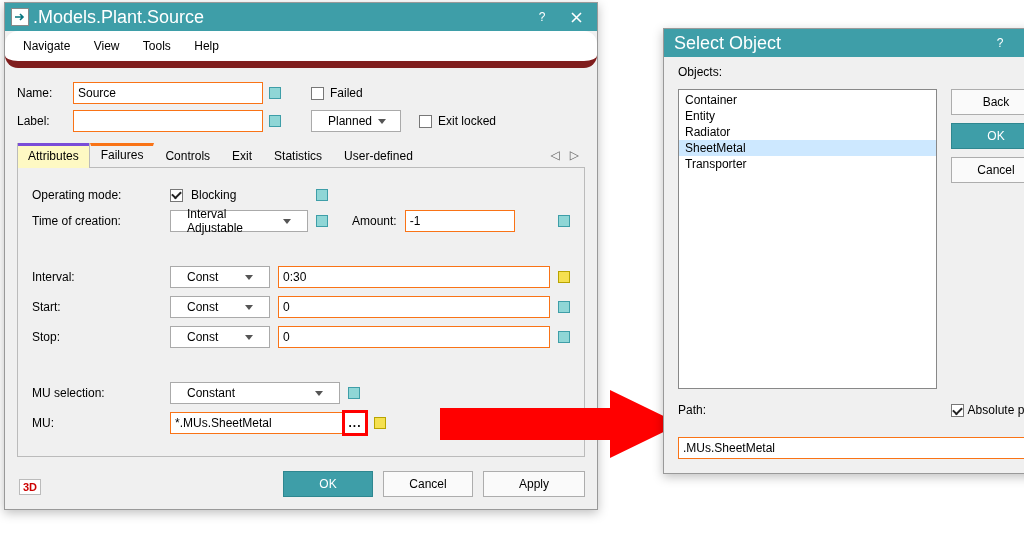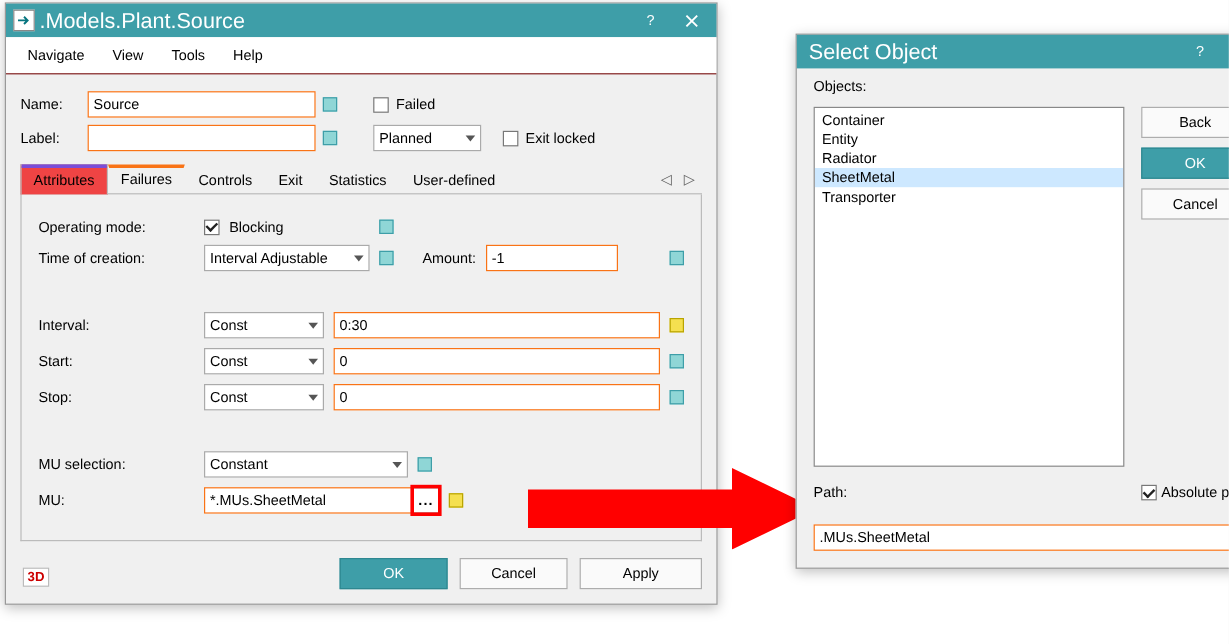--- a/index.html
+++ b/index.html
@@ -4,38 +4,38 @@
 <style>
   * { box-sizing: border-box; font-family: "Segoe UI", Tahoma, sans-serif; font-size: 12px; }
   body { margin: 0; background: #fff; width: 1024px; height: 537px; position: relative; }
 
   .window { position: absolute; background: #f0f0f0; border: 1px solid #999; box-shadow: 0 3px 10px rgba(0,0,0,.25); }
   .titlebar { background: #3e9ea8; color: #fff; height: 28px; display: flex; align-items: center; padding: 0 4px 0 6px; }
   .titlebar .title-text { flex: 1; font-size: 18px; padding-left: 4px; }
   .titlebar .title-icon { width: 18px; height: 18px; background:#fff; display:flex; align-items:center; justify-content:center; border:1px solid #888; }
   .title-btn { width: 34px; height: 28px; display:flex; align-items:center; justify-content:center; color:#fff; cursor:pointer; }
 
-  .menubar { background:#fff; padding: 4px 8px; border-bottom:1px solid #7f1d1d; }
+  .menubar { background:#fff; padding: 4px 8px; border-bottom:7px solid #7f1d1d;border-radius:13px; }
   .menubar span { padding: 4px 10px; cursor:pointer; display:inline-block; }
 
   .form-body { padding: 8px 12px 12px 12px; }
   .row { display:flex; align-items:center; margin: 6px 0; gap:6px; }
   .lbl { width: 50px; }
   input[type=text], .text-input { border:1px solid #f97316; background:#fff; height:22px; padding:0 4px; }
   .chip { width:12px; height:12px; border:1px solid #888; background:#eee; display:inline-block; }
   .chip.yellow { background:#f5e050; border-color:#b9a400; }
   .chip.teal   { background:#8fd6d6; border-color:#3e9ea8; }
-  .select { border:1px solid #aaa; background:#fff; height:22px; padding:0 4px; display:flex; align-items:center; justify-content:space-between; gap:6px; cursor:pointer; }
+  .select { border:1px solid #aaa; background:#fff; height:22px; padding:0 16px; display:flex; align-items:center; justify-content:space-between; gap:6px; cursor:pointer; }
   .caret { width:0;height:0;border-left:4px solid transparent;border-right:4px solid transparent;border-top:5px solid #555; }
   .checkbox { width:13px; height:13px; border:1px solid #777; background:#fff; display:inline-flex; align-items:center; justify-content:center; }
   .checkbox.checked::after { content:""; width:7px; height:4px; border-left:2px solid #222; border-bottom:2px solid #222; transform:rotate(-45deg); margin-top:-2px; }
 
   .tabs { display:flex; border-bottom:1px solid #bbb; margin-top:10px; position:relative; }
   .tab { padding:5px 10px; cursor:pointer; border:1px solid transparent; border-bottom:none; position:relative; top:1px; }
-  .tab.active { background:#ef4444; border-color:#bbb; }
+  .tab.active { background:#fef9c3; border-color:#bbb; }
   .tab.active::before { content:""; position:absolute; top:-1px; left:0; right:0; height:3px; background:#e53935; }
   .tab.attr.active::before { background:#7a4dd8; }
   .tab-arrows { margin-left:auto; display:flex; align-items:center; gap:10px; padding-right:6px; color:#666; }
   .tab-arrow { cursor:pointer; }
 
   .panel { border-left:1px solid #bbb; border-right:1px solid #bbb; border-bottom:1px solid #bbb; padding:12px 14px 14px 14px; }
   .panel .prow { display:flex; align-items:center; gap:8px; margin:8px 0; }
   .plbl { width:130px; }
 
   .btn { height:26px; border:1px solid #adadad; background:#fafafa; padding:0 22px; cursor:pointer; display:inline-flex; align-items:center; justify-content:center; }

